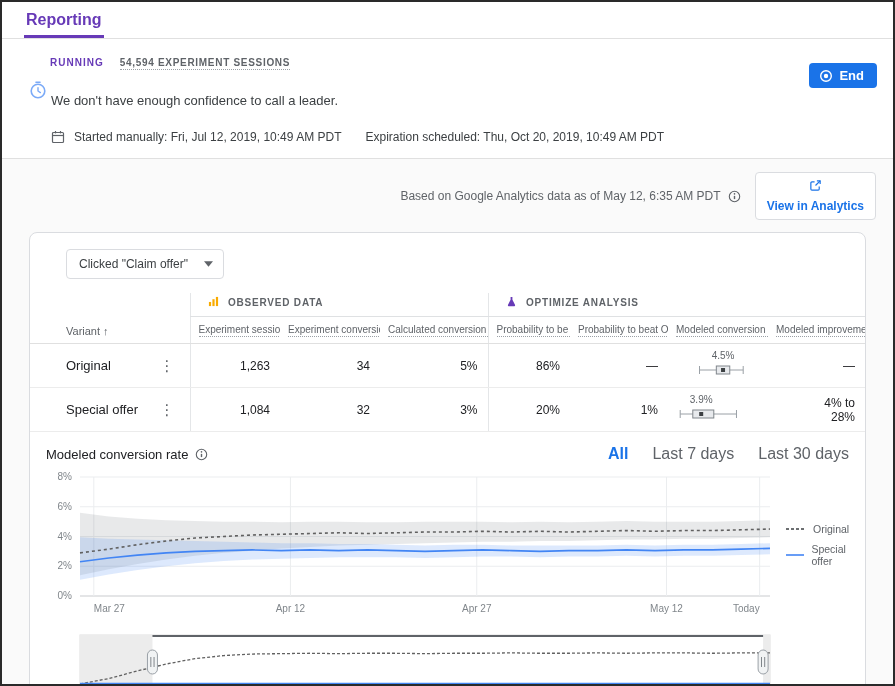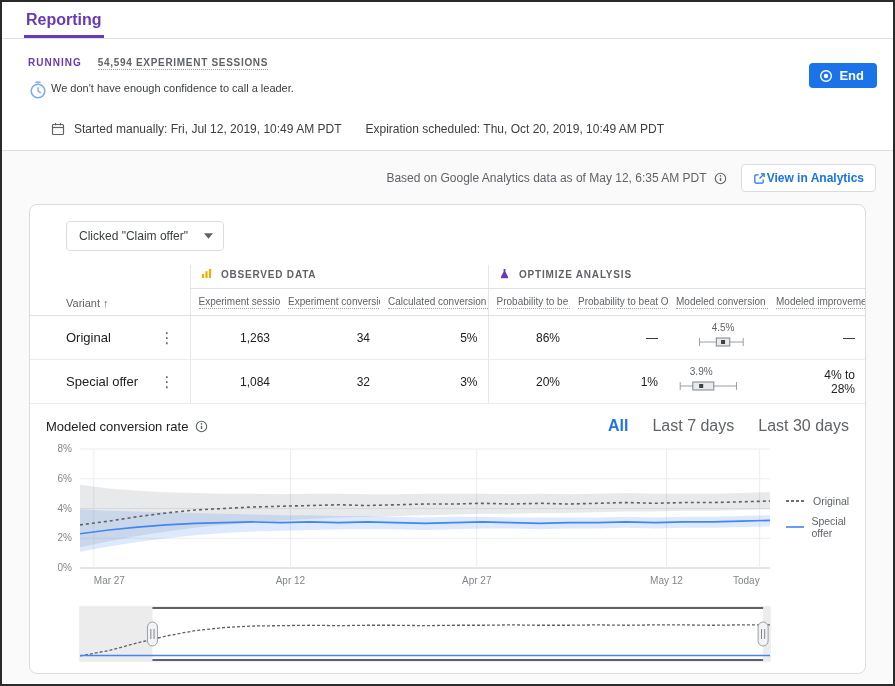--- a/index.html
+++ b/index.html
@@ -5,49 +5,49 @@
   * { margin:0; padding:0; box-sizing:border-box; }
   body { background:#e8e8e8; font-family:"Liberation Sans","DejaVu Sans",sans-serif; color:#202124; }
   .frame { width:895px; height:686px; border:2px solid #2a2a2a; background:#fff; overflow:hidden; display:flex; flex-direction:column; }
 
   
   .tabbar { padding-left:22px; border-bottom:1px solid #e0e0e0; background:#fff; }
   .tab { display:inline-block; padding:9px 2px 6px; font-size:16px; font-weight:700; color:#673ab7; border-bottom:3px solid #673ab7; cursor:pointer; }
 
   
   .header { position:relative; padding:18px 16px 14px 26px; background:#fff; }
-  .status-row { display:flex; align-items:baseline; gap:16px; }
+  .status-row { margin-left:22px; display:flex; align-items:baseline; gap:16px; }
   .status { font-size:10px; font-weight:700; letter-spacing:1px; color:#673ab7; }
   .sessions { font-size:10px; font-weight:700; letter-spacing:0.7px; color:#5f6368; border-bottom:1px dotted #9aa0a6; padding-bottom:1px; }
   .title-row { display:flex; align-items:flex-start; margin-top:7px; }
   .clock { width:20px; height:20px; flex:0 0 20px; margin-top:3px; }
   .title-texts { margin-left:3px; }
   h1 { font-size:20px; font-weight:400; color:#202124; }
-  .subtitle { font-size:11px; color:#3c4043; margin-top:5px; }
+  .subtitle { font-size:13px; color:#3c4043; margin-top:16px; }
   .end-btn { position:absolute; right:16px; top:24px; display:inline-flex; align-items:center; gap:6px; background:#1a73e8; color:#fff; border:none; border-radius:4px; font-size:13px; font-weight:700; padding:5px 13px 5px 10px; font-family:inherit; cursor:pointer; }
   .dates-row { display:flex; align-items:center; margin-top:22px; margin-left:23px; font-size:12px; color:#3c4043; }
   .dates-row svg { margin-right:9px; }
   .date-b { margin-left:24px; }
 
   
   .lower { background:#fafafa; border-top:1px solid #e0e0e0; flex:1; }
   .analytics-row { display:flex; justify-content:flex-end; align-items:center; padding:13px 17px 12px 0; }
   .based-on { font-size:12px; color:#5f6368; }
   .info-ic { margin-left:7px; display:inline-flex; cursor:pointer; }
-  .via-btn { display:inline-flex; align-items:center; gap:1px; background:#fff; border:1px solid #dadce0; border-radius:4px; color:#1a73e8; font-size:12px; font-weight:700; padding:6px 11px; margin-left:14px; font-family:inherit; cursor:pointer; }
+  .via-btn { display:inline-flex; align-items:center; gap:7px; background:#fff; border:1px solid #dadce0; border-radius:4px; color:#1a73e8; font-size:12px; font-weight:700; padding:6px 11px; margin-left:14px; font-family:inherit; cursor:pointer;flex-direction:column; }
 
   
   .card { margin:0 27px; background:#fff; border:1px solid #dadce0; border-radius:8px; padding-bottom:10px; }
   .card-top { padding:16px 16px 14px 36px; }
   .dropdown { display:inline-flex; align-items:center; justify-content:space-between; gap:16px; min-width:152px; border:1px solid #dadce0; border-radius:4px; padding:7px 10px 7px 12px; font-size:12px; color:#3c4043; background:#fff; cursor:pointer; }
 
   
   table { width:100%; border-collapse:collapse; table-layout:fixed; }
   .group-row td { height:22px; vertical-align:bottom; padding-bottom:5px; }
-  .group-cell { border-left:1px solid #e4e6e8; border-bottom:1px solid #dfe1e3; padding-left:10px; }
+  .group-cell { border-left:1px solid #e4e6e8; border-bottom:1px solid #dfe1e3; padding-left:17px; }
   .group-cell .glabel { font-size:10px; font-weight:700; letter-spacing:0.8px; color:#5f6368; margin-left:5px; vertical-align:1px; }
   .head-row th { height:27px; vertical-align:bottom; padding:0 6px 6px 8px; text-align:left; font-weight:400; border-bottom:1px solid #e0e0e0; white-space:nowrap; overflow:hidden; }
   .head-row .gsep { border-left:1px solid #e4e6e8; }
   .variant-h { font-size:11px; color:#5f6368; padding-left:36px !important; cursor:pointer; }
   .colh { font-size:10px; color:#5f6368; border-bottom:1px dotted #9aa0a6; padding-bottom:1px; }
   .data-row td { height:43px; border-bottom:1px solid #ececec; font-size:12px; color:#202124; }
   .data-row .gsep { border-left:1px solid #e4e6e8; }
   .variant-cell { display:flex; align-items:center; justify-content:space-between; height:43px; padding:0 12px 0 36px; }
   .variant-name { font-size:13px; }
   .kebab { color:#5f6368; font-size:15px; cursor:pointer; padding:0 3px; }

